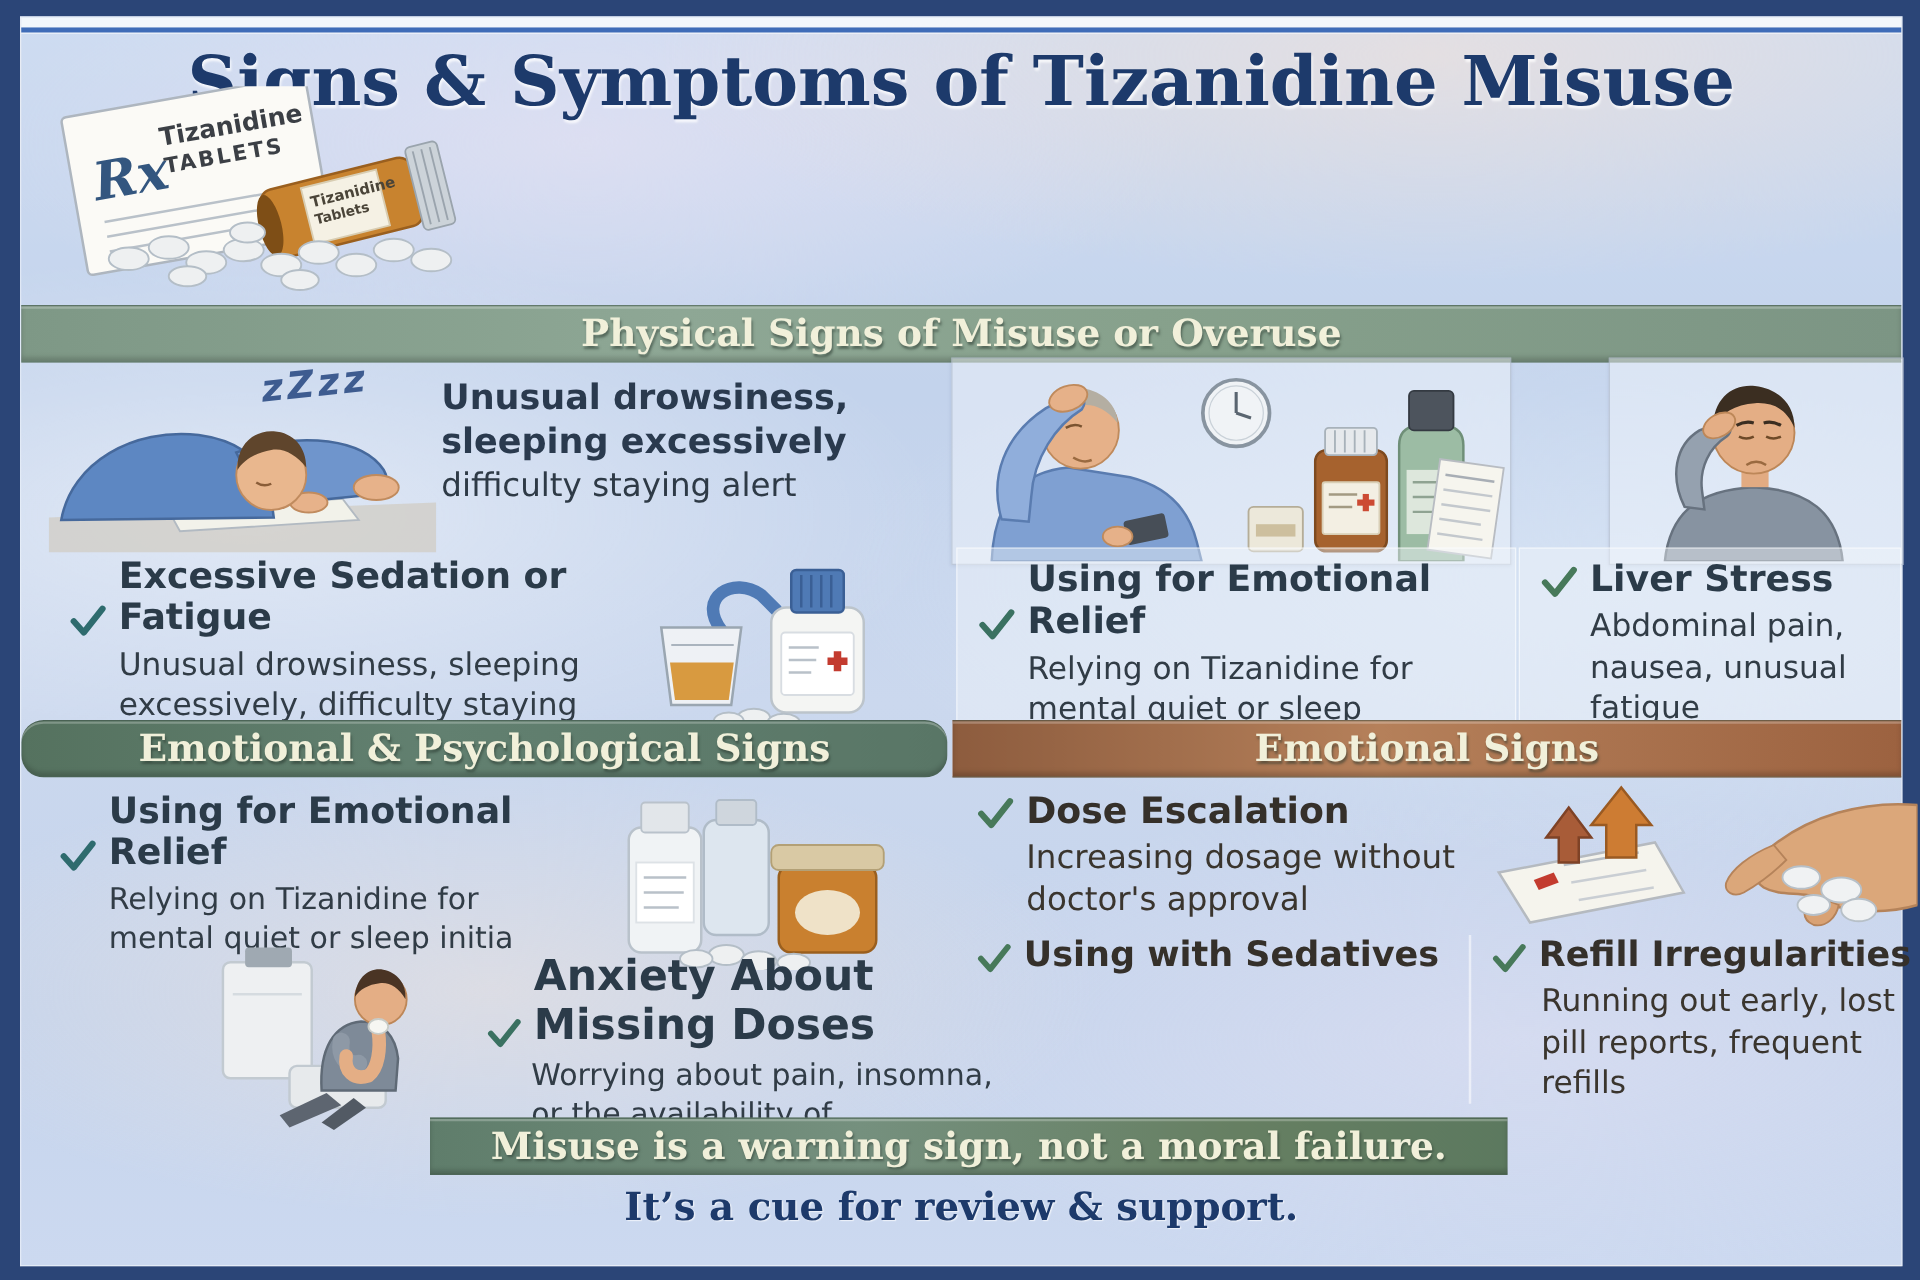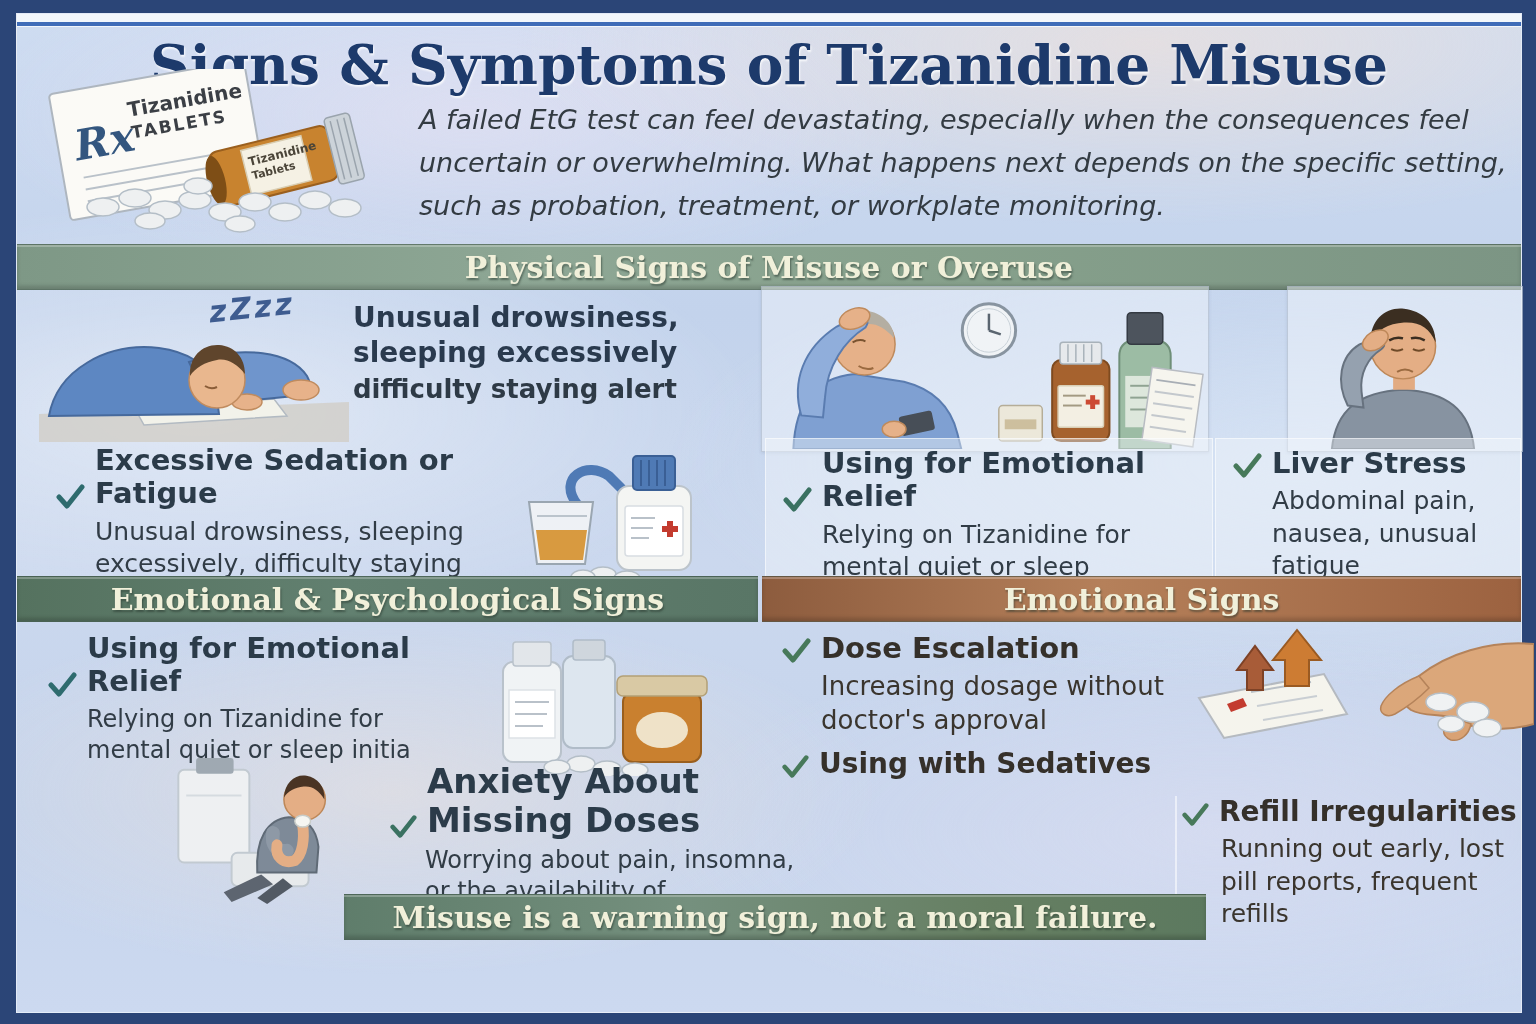--- a/index.html
+++ b/index.html
@@ -34,51 +34,51 @@
     font-size:27px;font-style:italic;color:#333b42;line-height:1.6;
   }
   .band{
     position:absolute;height:44px;display:flex;align-items:center;justify-content:center;
     font-family:"DejaVu Serif","Liberation Serif",serif;font-weight:bold;font-size:30px;color:#f1f0da;
     text-shadow:1px 2px 2px rgba(40,55,45,.55);
     box-shadow:inset 0 2px 0 rgba(255,255,255,.25), inset 0 -3px 4px rgba(0,0,0,.18);
     border-top:1px solid rgba(60,80,70,.5);border-bottom:1px solid rgba(60,80,70,.5);
   }
   .band-physical{top:230px;left:0;width:1504px;background:linear-gradient(90deg,#7e9886,#8ea795 35%,#87a18c 60%,#7c9584);}
-  .band-emotional{top:562px;left:0;width:741px;background:linear-gradient(90deg,#55725f,#628070 45%,#597666);}
+  .band-emotional{top:562px;left:0;width:741px;background:linear-gradient(90deg,#55725f,#628070 45%,#597666);border-radius:18px;}
   .band-behavioral{top:562px;left:745px;width:759px;background:linear-gradient(90deg,#8d5c3e,#b5805a 45%,#9c6240);}
   .band-footer{top:880px;left:327px;width:862px;background:linear-gradient(90deg,#5f7d6b,#75907e 40%,#667f62 75%,#5c795f);}
   .footer-sub{
     position:absolute;top:934px;left:0;width:100%;text-align:center;
     font-family:"DejaVu Serif","Liberation Serif",serif;font-weight:bold;font-size:31px;color:#1d3a6b;
     text-shadow:1px 1px 1px rgba(255,255,255,.7);
   }
   .zzz{
     position:absolute;left:192px;top:276px;
     font-size:30px;font-weight:bold;font-style:italic;color:#3e5c90;
     letter-spacing:3px;transform:rotate(-6deg);
   }
   .sleep-caption{position:absolute;left:336px;top:286px;width:330px;}
   .sc-bold{font-size:28px;font-weight:bold;color:#2a3a4e;line-height:1.25;}
-  .sc-reg{font-size:26px;color:#2e3a46;margin-top:4px;font-weight:bold;}
+  .sc-reg{font-size:26px;color:#2e3a46;margin-top:4px;}
   .item{position:absolute;}
   .item-head{display:flex;align-items:flex-end;gap:10px;}
   .check{flex:0 0 auto;margin-top:3px;}
   .item-title{font-size:29px;font-weight:bold;color:#2b3b49;line-height:1.15;}
   .item-desc{font-size:25px;color:#313c46;line-height:1.3;margin-left:40px;margin-top:5px;}
   .behav .item-title{color:#35302a;}
   .behav .item-desc{color:#3a352e;}
   .small .item-title{font-size:34px;}
   .small .item-desc{font-size:24px;margin-left:36px;}
   .panel{
     position:absolute;background:rgba(240,245,250,.48);
     border:1px solid rgba(150,165,185,.45);box-shadow:0 1px 3px rgba(70,90,120,.15);
   }
   .soft{background:rgba(242,246,251,.45);border:1px solid rgba(255,255,255,.55);}
-  .divided{border-left:2px solid rgba(255,255,255,.55);padding-left:4px;margin-top:48px;}
+  .divided{border-left:2px solid rgba(255,255,255,.55);padding-left:16px;}
 </style>
 </head>
 <body>
 
 <div class="poster">
   <div class="top-white"></div>
   <div class="top-strip"></div>
 
   <h1 class="title">Signs &amp; Symptoms of Tizanidine Misuse</h1>
 
@@ -114,21 +114,20 @@
         <ellipse cx="252" cy="143" rx="16" ry="9"></ellipse>
           <ellipse cx="282" cy="131" rx="16" ry="9"></ellipse>
         <ellipse cx="312" cy="139" rx="16" ry="9"></ellipse>
           <ellipse cx="117" cy="152" rx="15" ry="8"></ellipse>
         <ellipse cx="207" cy="155" rx="15" ry="8"></ellipse>
           <ellipse cx="165" cy="117" rx="14" ry="8"></ellipse>
       </g>
     </svg>
   </div>
 
-  <p class="intro">A failed EtG test can feel devastating, especially when the consequences feel uncertain or overwhelming. What happens next depends on the specific setting, such as probation, treatment, or workplate monitoring.</p>
 
   <div class="band band-physical">
     <span>Physical Signs of Misuse or Overuse</span>
   </div>
 
   <div class="illo" style="left:22px;top:278px;width:310px;height:150px;">
     <svg width="310" height="150" viewBox="0 0 310 150">
       <polygon points="0,122 310,110 310,150 0,150" fill="#cfc9bd" opacity="0.65"></polygon>
       <polygon points="95,115 235,107 248,124 105,133" fill="#f2f2ea" stroke="#b2bac2" stroke-width="1.5"></polygon>
       <path d="M10,124 C18,78 68,50 120,56 C150,60 168,74 176,92 L180,122 Z" fill="#5d87c2" stroke="#46699c" stroke-width="2"></path>
@@ -376,13 +375,14 @@
         <path d="M4 16 L12 25 L27 6" stroke="#47795a" stroke-width="5" fill="none" stroke-linecap="round" stroke-linejoin="round"></path>
       </svg>
       <span class="item-title" style="font-size:28px;">Refill Irregularities</span>
     </div>
     <div class="item-desc" style="width:310px;">Running out early, lost pill reports, frequent refills</div>
   </div>
 
   <div class="band band-footer">
     <span>Misuse is a warning sign, not a moral failure.</span>
   </div>
+  <div class="footer-sub">It’s a cue for review &amp; support.</div>
 </div>
 
 </body></html>

